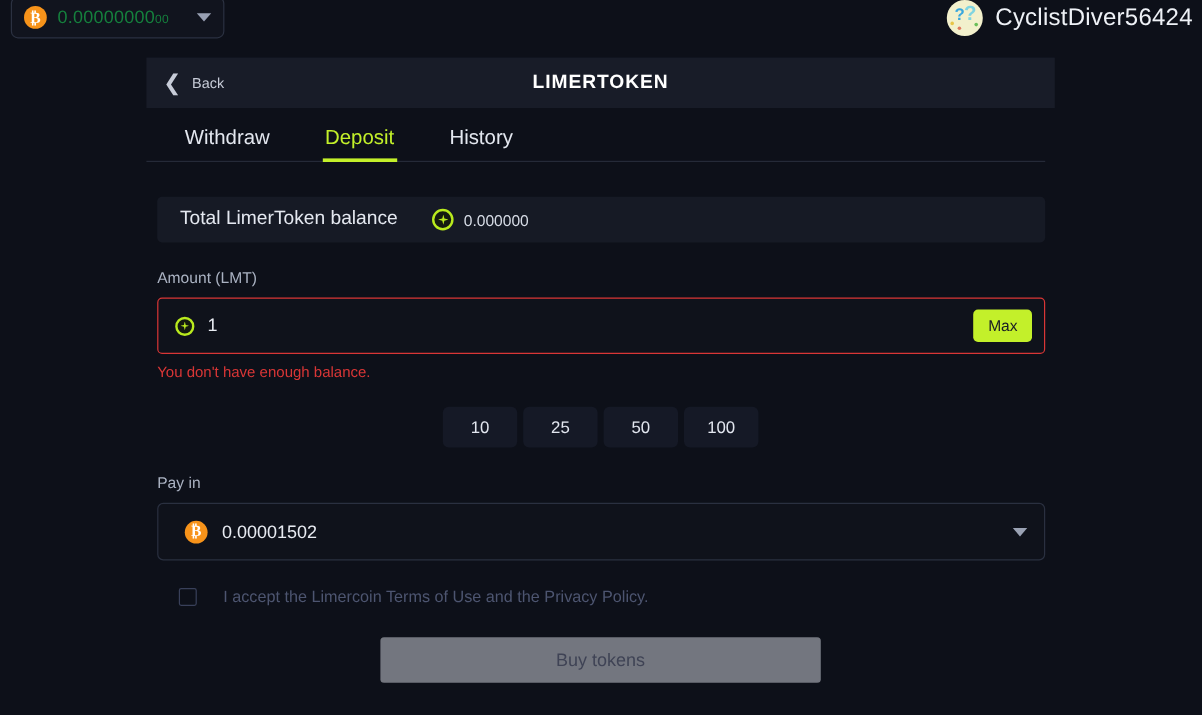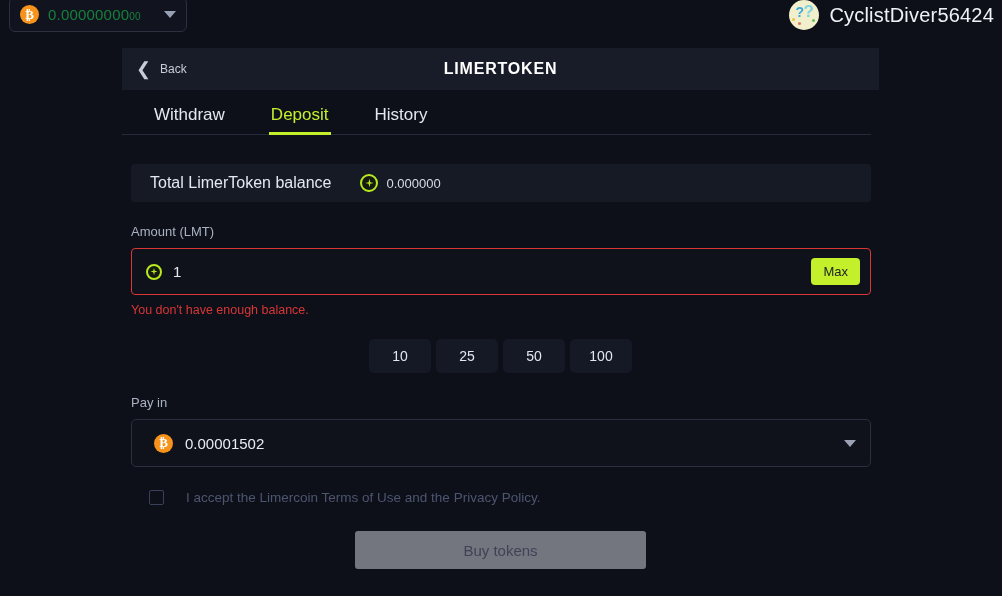--- a/index.html
+++ b/index.html
@@ -326,21 +326,21 @@
     flex: 0 0 auto;
   }
   .terms-text {
     color: #4d5570;
     font-size: 13.5px;
   }
 
   .buy-btn {
     display: block;
     margin: 26px auto 0 auto;
-    width: 291px;
+    width: 367px;
     height: 38px;
     background: #73767f;
     color: #3f4355;
     border: none;
     border-radius: 3px;
     font-size: 15px;
     cursor: default;
     font-family: "Liberation Sans", sans-serif;
   }
 </style>

